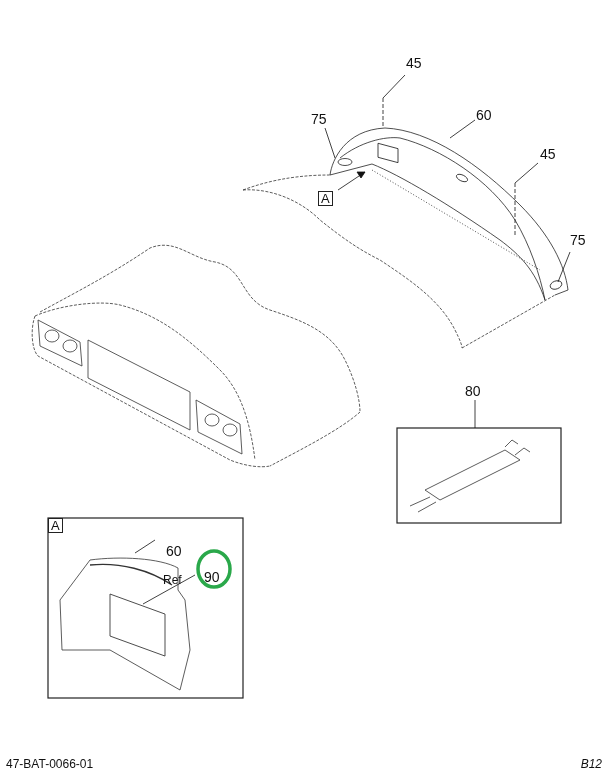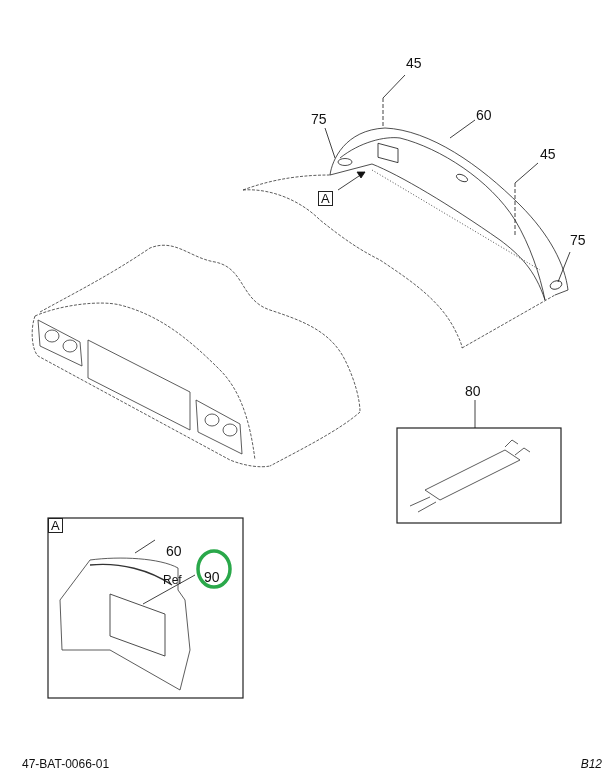--- a/index.html
+++ b/index.html
@@ -97,14 +97,14 @@
 <div class="callout" style="left:570px;top:233px;">75</div>
 <div class="callout" style="left:465px;top:384px;">80</div>
 
 <div class="boxlabel" style="left:318px;top:191px;">A</div>
 <div class="boxlabel" style="left:48px;top:518px;">A</div>
 
 <div class="callout" style="left:163px;top:529px;font-size:12px;margin-top:44px;">Ref</div>
 <div class="callout" style="left:166px;top:544px;">60</div>
 <div class="callout" style="left:204px;top:562px;margin-top:8px;">90</div>
 
-<div class="footer" style="left:22px;">47-BAT-0066-01</div>
+<div class="footer" style="left:6px;">47-BAT-0066-01</div>
 <div class="footer" style="right:8px;font-style:italic;">B12</div>
 
 </body></html>

